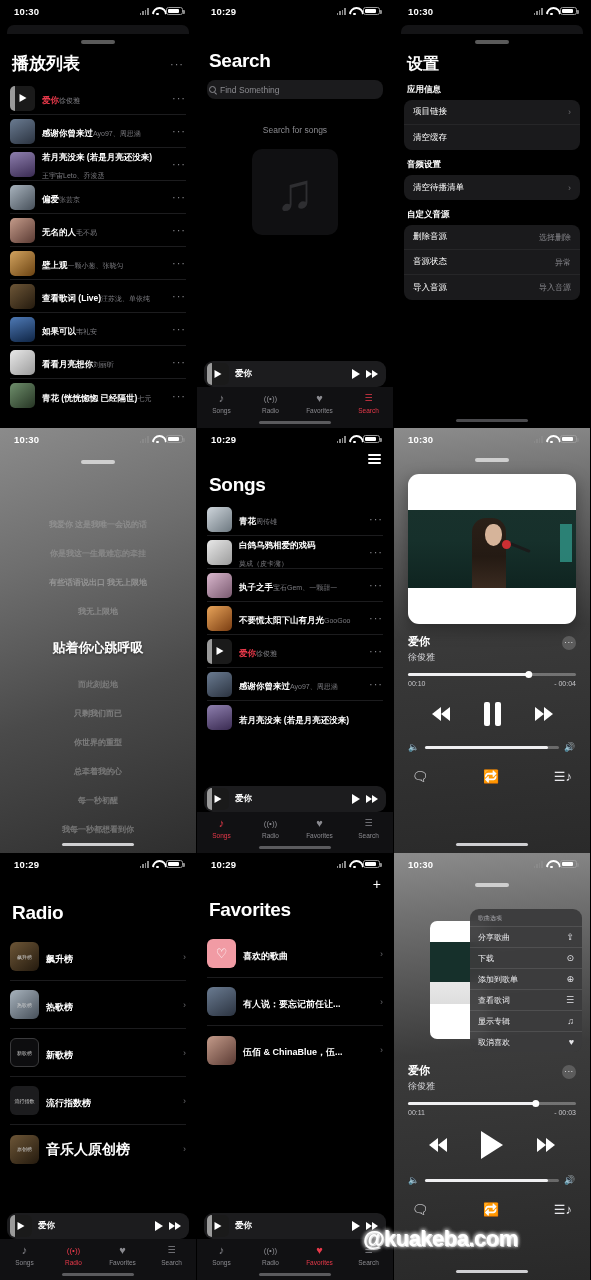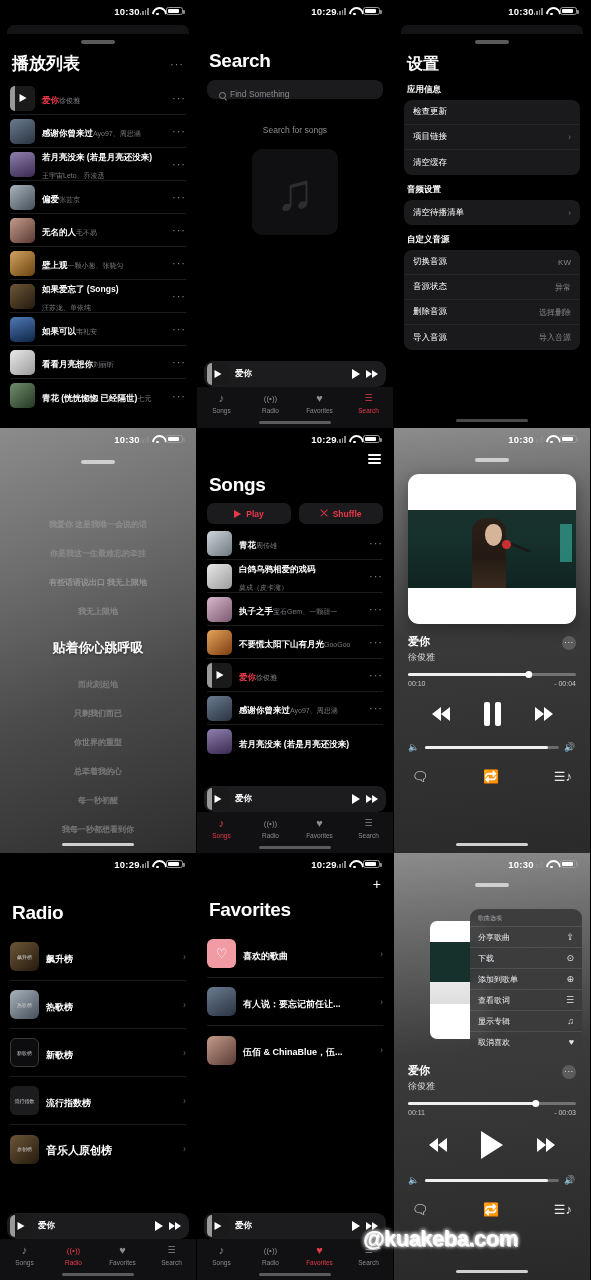--- a/index.html
+++ b/index.html
@@ -20,21 +20,21 @@
     position:relative; overflow:hidden;
     background:#000; color:#fff;
     border-right:1px solid #000;
   }
   
   .statusbar {
     height:22px; display:flex; align-items:center;
     justify-content:space-between; padding:0 13px 0 14px;
     font-size:9.5px; font-weight:bold; letter-spacing:.2px;
   }
-  .statusbar.light { color:#fff;justify-content:flex-end; }
+  .statusbar.light { color:#fff; }
   .sb-right { display:flex; align-items:center; gap:3px; }
   .sig { display:flex; align-items:flex-end; gap:1px; height:7px; }
   .sig i { width:1.6px; background:#8a8a8a; display:block; }
   .sig i:nth-child(1){height:2px}.sig i:nth-child(2){height:3.4px}
   .sig i:nth-child(3){height:5px}.sig i:nth-child(4){height:6.6px}
   .wifi { width:11px; height:8px; position:relative; }
   .wifi:before {
     content:""; position:absolute; left:0; top:0; width:11px; height:11px;
     border:2px solid #fff; border-radius:50%;
     clip-path:polygon(0 0,100% 0,100% 45%,50% 62%,0 45%);
@@ -49,23 +49,23 @@
 
   .grabber { width:34px;height:4px;border-radius:3px;background:#5a5a5a;
     margin:6px auto 0; }
   .grabber.lg { background:#cfcfcf; }
 
   .hdr-big { font-size:19px; font-weight:bold; letter-spacing:-.3px; }
   .hdr-cn  { font-size:17px; font-weight:bold; }
 
   
   .searchfield{
-    display:flex;align-items:flex-end;gap:4px;
+    display:flex;align-items:center;gap:4px;
     background:#1b1b1d;border-radius:8px;height:19px;
-    padding:0 12px;margin:0 10px;font-size:8.5px;color:#8b8b90;
+    padding:0 2px;margin:0 10px;font-size:8.5px;color:#8b8b90;
   }
   .mag { width:7px;height:7px;border:1.1px solid #8b8b90;border-radius:50%;
     position:relative;flex:none;}
   .mag:after{content:"";position:absolute;right:-2.6px;bottom:-1.6px;width:3.4px;
     height:1.1px;background:#8b8b90;transform:rotate(45deg);}
 
   
   .list{ padding:0 10px; }
   .row{ display:flex;align-items:center;gap:7px;height:33px;
         border-bottom:.5px solid #1c1c1e; position:relative;}
@@ -280,21 +280,21 @@
           <span class="meta"><span class="t">无名的人</span><span class="s">毛不易</span></span>
           <span class="dots">···</span>
         </div>
       <div class="row">
           <span class="art a6"></span>
           <span class="meta"><span class="t">壁上观</span><span class="s">一颗小葱、张晓匀</span></span>
           <span class="dots">···</span>
         </div>
       <div class="row">
           <span class="art a7"></span>
-          <span class="meta"><span class="t">如果爱忘了 (Songs)</span><span class="s">汪苏泷、单依纯</span></span>
+          <span class="meta"><span class="t">查看歌词 (Live)</span><span class="s">汪苏泷、单依纯</span></span>
           <span class="dots">···</span>
         </div>
       <div class="row">
           <span class="art a8"></span>
           <span class="meta"><span class="t">如果可以</span><span class="s">韦礼安</span></span>
           <span class="dots">···</span>
         </div>
       <div class="row">
           <span class="art a9"></span>
           <span class="meta"><span class="t">看看月亮想你</span><span class="s">刘丽昕</span></span>
@@ -380,52 +380,45 @@
           </span>
       </span>
     </div>
     <div style="margin:3px 7px 0;height:9px;border-radius:7px 7px 0 0;background:#141416;"></div>
     <div class="grabber"></div>
     <div class="hdr-cn" style="margin:10px 13px 2px;font-size:16px;">设置</div>
 
     <div class="sec-label">应用信息</div>
     <div class="card">
       <div class="srow">
-          <span>检查更新</span>
-        </div>
-      <div class="srow">
           <span>项目链接</span>
           <span class="chev">›</span>
         </div>
       <div class="srow">
           <span>清空缓存</span>
         </div>
     </div>
 
     <div class="sec-label">音频设置</div>
     <div class="card">
       <div class="srow">
           <span>清空待播清单</span>
           <span class="chev">›</span>
         </div>
     </div>
 
     <div class="sec-label">自定义音源</div>
     <div class="card">
       <div class="srow">
-          <span>切换音源</span>
-          <span class="v">KW</span>
+          <span>删除音源</span>
+          <span class="v">选择删除</span>
         </div>
       <div class="srow">
           <span>音源状态</span>
           <span class="v">异常</span>
-        </div>
-      <div class="srow">
-          <span>删除音源</span>
-          <span class="v">选择删除</span>
         </div>
       <div class="srow">
           <span>导入音源</span>
           <span class="v">导入音源</span>
         </div>
     </div>
     <div class="homebar" style="bottom:6px;background:#4a4a4d;"></div>
   </div>
 
   <div class="panel">
@@ -480,30 +473,20 @@
       </span>
     </div>
     <div style="position:relative;height:18px;">
       <span class="hamb" style="top:4px;">
           <i></i>
           <i></i>
           <i></i>
         </span>
     </div>
     <div class="hdr-big" style="margin:6px 12px 7px;">Songs</div>
-    <div class="btns">
-      <div class="btn">
-          <span class="tri"></span>
-          <span>Play</span>
-        </div>
-      <div class="btn">
-          <span style="font-size:9px">⤬</span>
-          <span>Shuffle</span>
-        </div>
-    </div>
     <div class="list" style="margin-top:3px;">
       <div class="row">
           <span class="art a13"></span>
           <span class="meta"><span class="t">青花</span><span class="s">周传雄</span></span>
           <span class="dots">···</span>
         </div>
       <div class="row">
           <span class="art a9"></span>
           <span class="meta"><span class="t">白鸽乌鸦相爱的戏码</span><span class="s">莫成（皮卡潴）</span></span>
           <span class="dots">···</span>
@@ -667,21 +650,21 @@
           <span class="meta"><span class="t" style="font-size:9px">新歌榜</span></span>
           <span class="chev">›</span>
         </div>
       <div class="row" style="height:48px">
           <span class="rdart" style="width:29px;height:29px;background:#1c1c1e">流行指数</span>
           <span class="meta"><span class="t" style="font-size:9px">流行指数榜</span></span>
           <span class="chev">›</span>
         </div>
       <div class="row" style="height:48px">
           <span class="rdart a7" style="width:29px;height:29px">原创榜</span>
-          <span class="meta"><span class="t" style="font-size:11px">音乐人原创榜</span></span>
+          <span class="meta"><span class="t" style="font-size:14px">音乐人原创榜</span></span>
           <span class="chev">›</span>
         </div>
     </div>
 
     <div class="mini">
       <span class="art playart"></span>
       <span class="mt">爱你</span>
       <span class="ic-play"></span>
       <span class="ic-next">
           <i></i>

